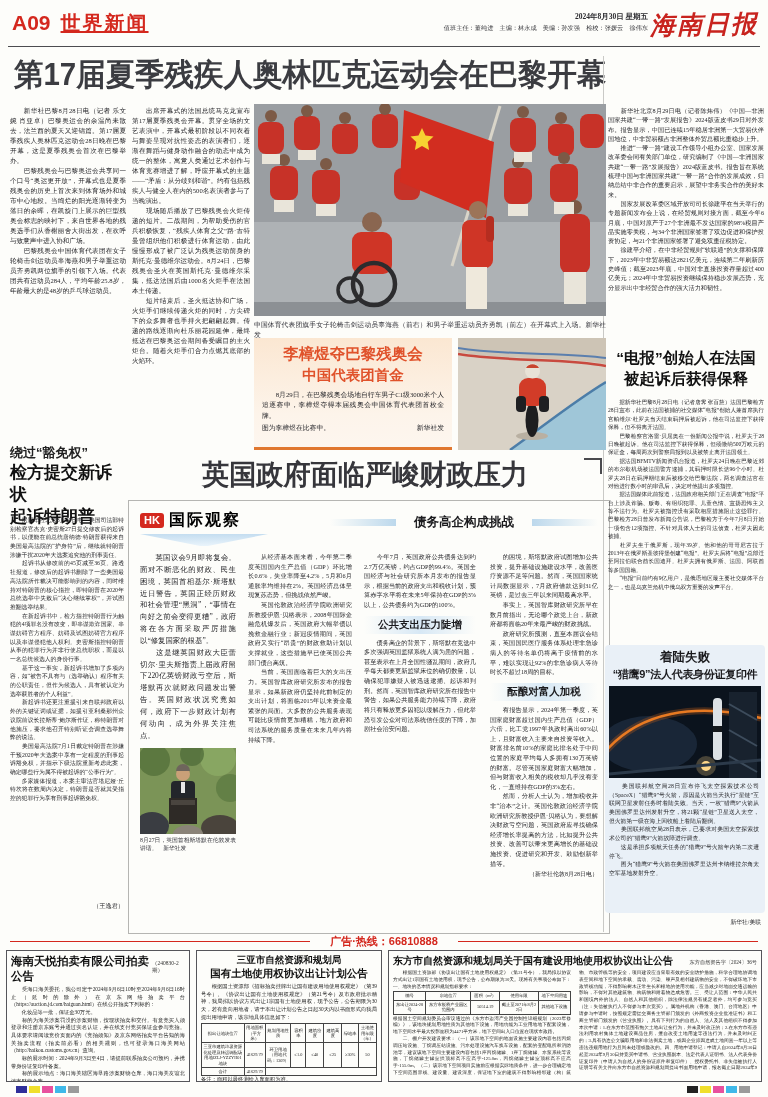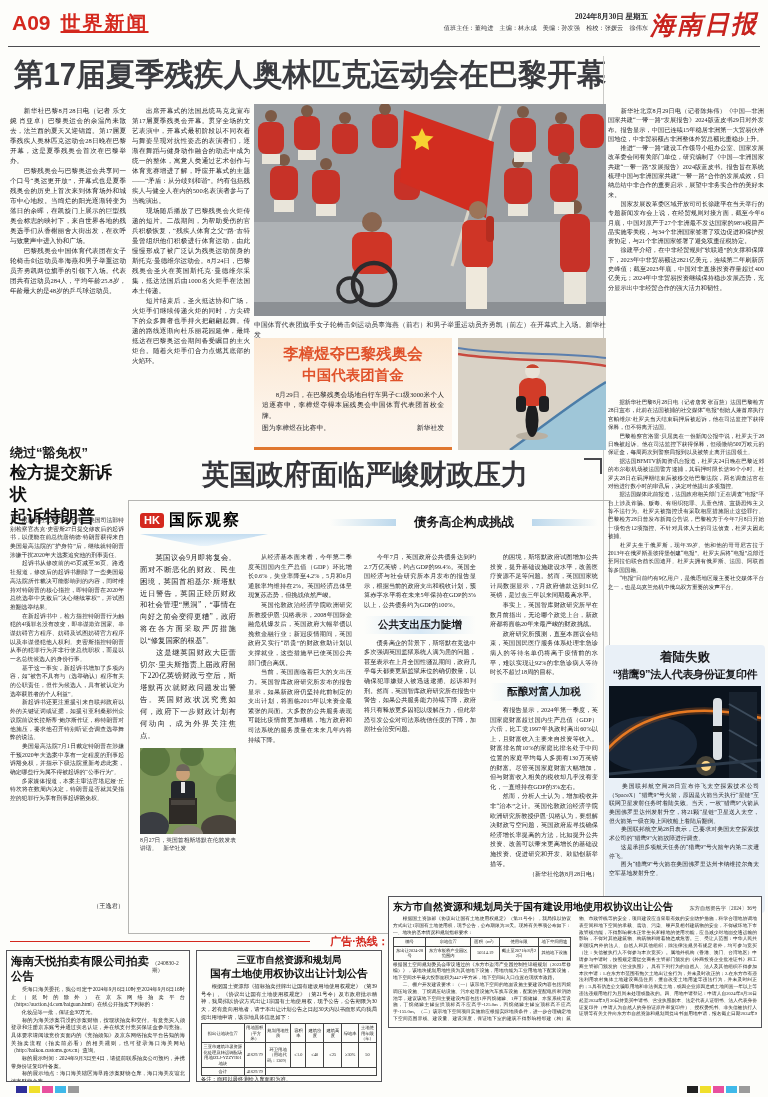--- a/index.html
+++ b/index.html
@@ -236,20 +236,24 @@
     <div class="bt" style="font-size:6.2px;line-height:1.55;">　　有报告显示，2024年第一季度，英国家庭财富超过国内生产总值（GDP）六倍，比工党1997年执政时高出60%以上，且财富收入主要来自投资等收入。财富排名前10%的家庭比排名处于中间位置的家庭平均每人多拥有130万英镑的财富。尽管英国家庭财富大幅增加，但与财富收入相关的税收却几乎没有变化，一直维持在GDP的3%左右。
 　　然而，分析人士认为，增加税收并非“治本”之计。英国伦敦政治经济学院欧洲研究所教授伊恩·贝格认为，要想解决财政亏空问题，英国政府应寻找确保经济增长率提高的方法，比如提升公共投资、改善可以带来更高增长的基础设施投资、促进研究和开发、鼓励创新举措等。</div>
     <div class="right" style="font-size:6px;color:#26262a;margin-top:2px;">（新华社伦敦8月28日电）</div>
   </div>
 
   <div class="abs bt" style="left:608px;top:106px;width:156px;height:238px;font-size:6.2px;line-height:1.5;">　　新华社北京8月29日电（记者陈炜伟）《中国—非洲国家共建“一带一路”发展报告》2024版蓝皮书29日对外发布。报告显示，中国已连续15年稳居非洲第一大贸易伙伴国地位，中非贸易额占非洲整体外贸总额比重稳步上升。
 　　推进“一带一路”建设工作领导小组办公室、国家发展改革委会同有关部门单位，研究编制了《中国—非洲国家共建“一带一路”发展报告》2024版蓝皮书。报告旨在系统梳理中国与非洲国家共建“一带一路”合作的发展成效，归纳总结中非合作的重要启示，展望中非务实合作的美好未来。
 　　国家发展改革委区域开放司司长徐建平在当天举行的专题新闻发布会上说，在经贸规则对接方面，截至今年6月底，中国对原产于27个非洲最不发达国家的98%税目产品实施零关税，与34个非洲国家签署了双边促进和保护投资协定，与21个非洲国家签署了避免双重征税协定。
 　　徐建平介绍，在中非经贸规则“软联通”的支撑和保障下，2023年中非贸易额达2821亿美元，连续第二年刷新历史峰值；截至2023年底，中国对非直接投资存量超过400亿美元；2024年中非贸易投资继续保持稳步发展态势，充分显示出中非经贸合作的强大活力和韧性。</div>
 
+  <div class="abs hl center" style="left:608px;top:348px;width:156px;font-size:15.5px;line-height:1.35;color:#111;">
+    <div>“电报”创始人在法国</div>
+    <div>被起诉后获得保释</div>
+  </div>
   <div class="abs bt" style="left:608px;top:398px;width:156px;height:244px;font-size:5.6px;line-height:1.5;">　　据新华社巴黎8月28日电（记者唐霁 张百慧）法国巴黎检方28日宣布，此前在法国被捕的社交媒体“电报”创始人兼首席执行官帕维尔·杜罗夫当天结束羁押后被起诉，他在司法监控下获得保释，但不得离开法国。
 　　巴黎检察官洛雷·贝屈奥在一份新闻公报中说，杜罗夫于28日晚被起诉。他在司法监控下获得保释，但须缴纳500万欧元的保证金，每周两次到警察局报到以及被禁止离开法国领土。
 　　据法国BFMTV新闻资讯台报道，杜罗夫24日晚在巴黎近郊的布尔歇机场被法国警方逮捕，其羁押时限长达96个小时。杜罗夫28日在羁押期结束后被移交给巴黎法院，两名调查法官在对他进行数小时的审讯后，决定对他提出多项指控。
 　　据法国媒体此前报道，法国政府相关部门正在调查“电报”平台上涉及诈骗、贩毒、有组织犯罪、儿童色情、宣扬恐怖主义等不法行为。杜罗夫被指控没有采取相应措施阻止这些罪行。巴黎检方28日曾发布新闻公告说，巴黎检方于今年7月8日开始一项包含12项指控、不针对具体人士的司法侦查，杜罗夫因此被捕。
 　　杜罗夫生于俄罗斯，现年39岁。他和他的哥哥尼古拉于2013年在俄罗斯圣彼得堡创建“电报”。杜罗夫后将“电报”总部迁至阿拉伯联合酋长国迪拜。杜罗夫拥有俄罗斯、法国、阿联酋等多国国籍。
 　　“电报”目前约有9亿用户，是俄语地区最主要社交媒体平台之一，也是乌克兰危机中俄乌双方重要的发声平台。</div>
 
   <div class="abs falconbox" style="left:605px;top:645px;width:160px;height:268px;padding:4px;box-sizing:border-box;">
     <div class="hl center" style="font-size:12.5px;color:#1a1a1d;">着陆失败</div>
     <div class="hl center" style="font-size:11px;color:#1a1a1d;margin-top:1px;letter-spacing:-0.3px;">“猎鹰9”法人代表身份证复印件</div>
@@ -329,21 +333,21 @@
         <td>合计</td>
         <td>41629.79</td>
         <td colspan="6"></td>
       </tr>
     </tbody>
       </table>
     <div class="adbody">备注：面积以最终测绘入库面积为准。</div>
 
   </div>
 
-  <div class="abs ad" style="left:388px;top:896px;width:374px;height:132px;">
+  <div class="abs ad" style="left:388px;top:950px;width:374px;height:132px;">
     <div style="display:flex;align-items:baseline;justify-content:space-between;gap:4px;">
       <div class="adtitle" style="font-size:10px;">东方市自然资源和规划局关于国有建设用地使用权协议出让公告</div>
       <div style="font-size:5.2px;color:#333;white-space:nowrap;">东方自然资告字〔2024〕36号</div>
     </div>
     <div class="twocol" style="margin-top:2px;height:108px;overflow:hidden;">
       <div class="adbody" style="font-size:4.7px;">　　根据国土资源部《协议出让国有土地使用权规定》（第21号令），我局拟以协议方式出让1宗国有土地使用权，现予公告，公布期限为30天。现将有关事项公布如下：一、地块的基本情况和规划指标要求：</div>
       <table class="mini" style="margin:1px 0;">
         <tbody>
             <tr>
           <th style="width:18%;">编号</th>

